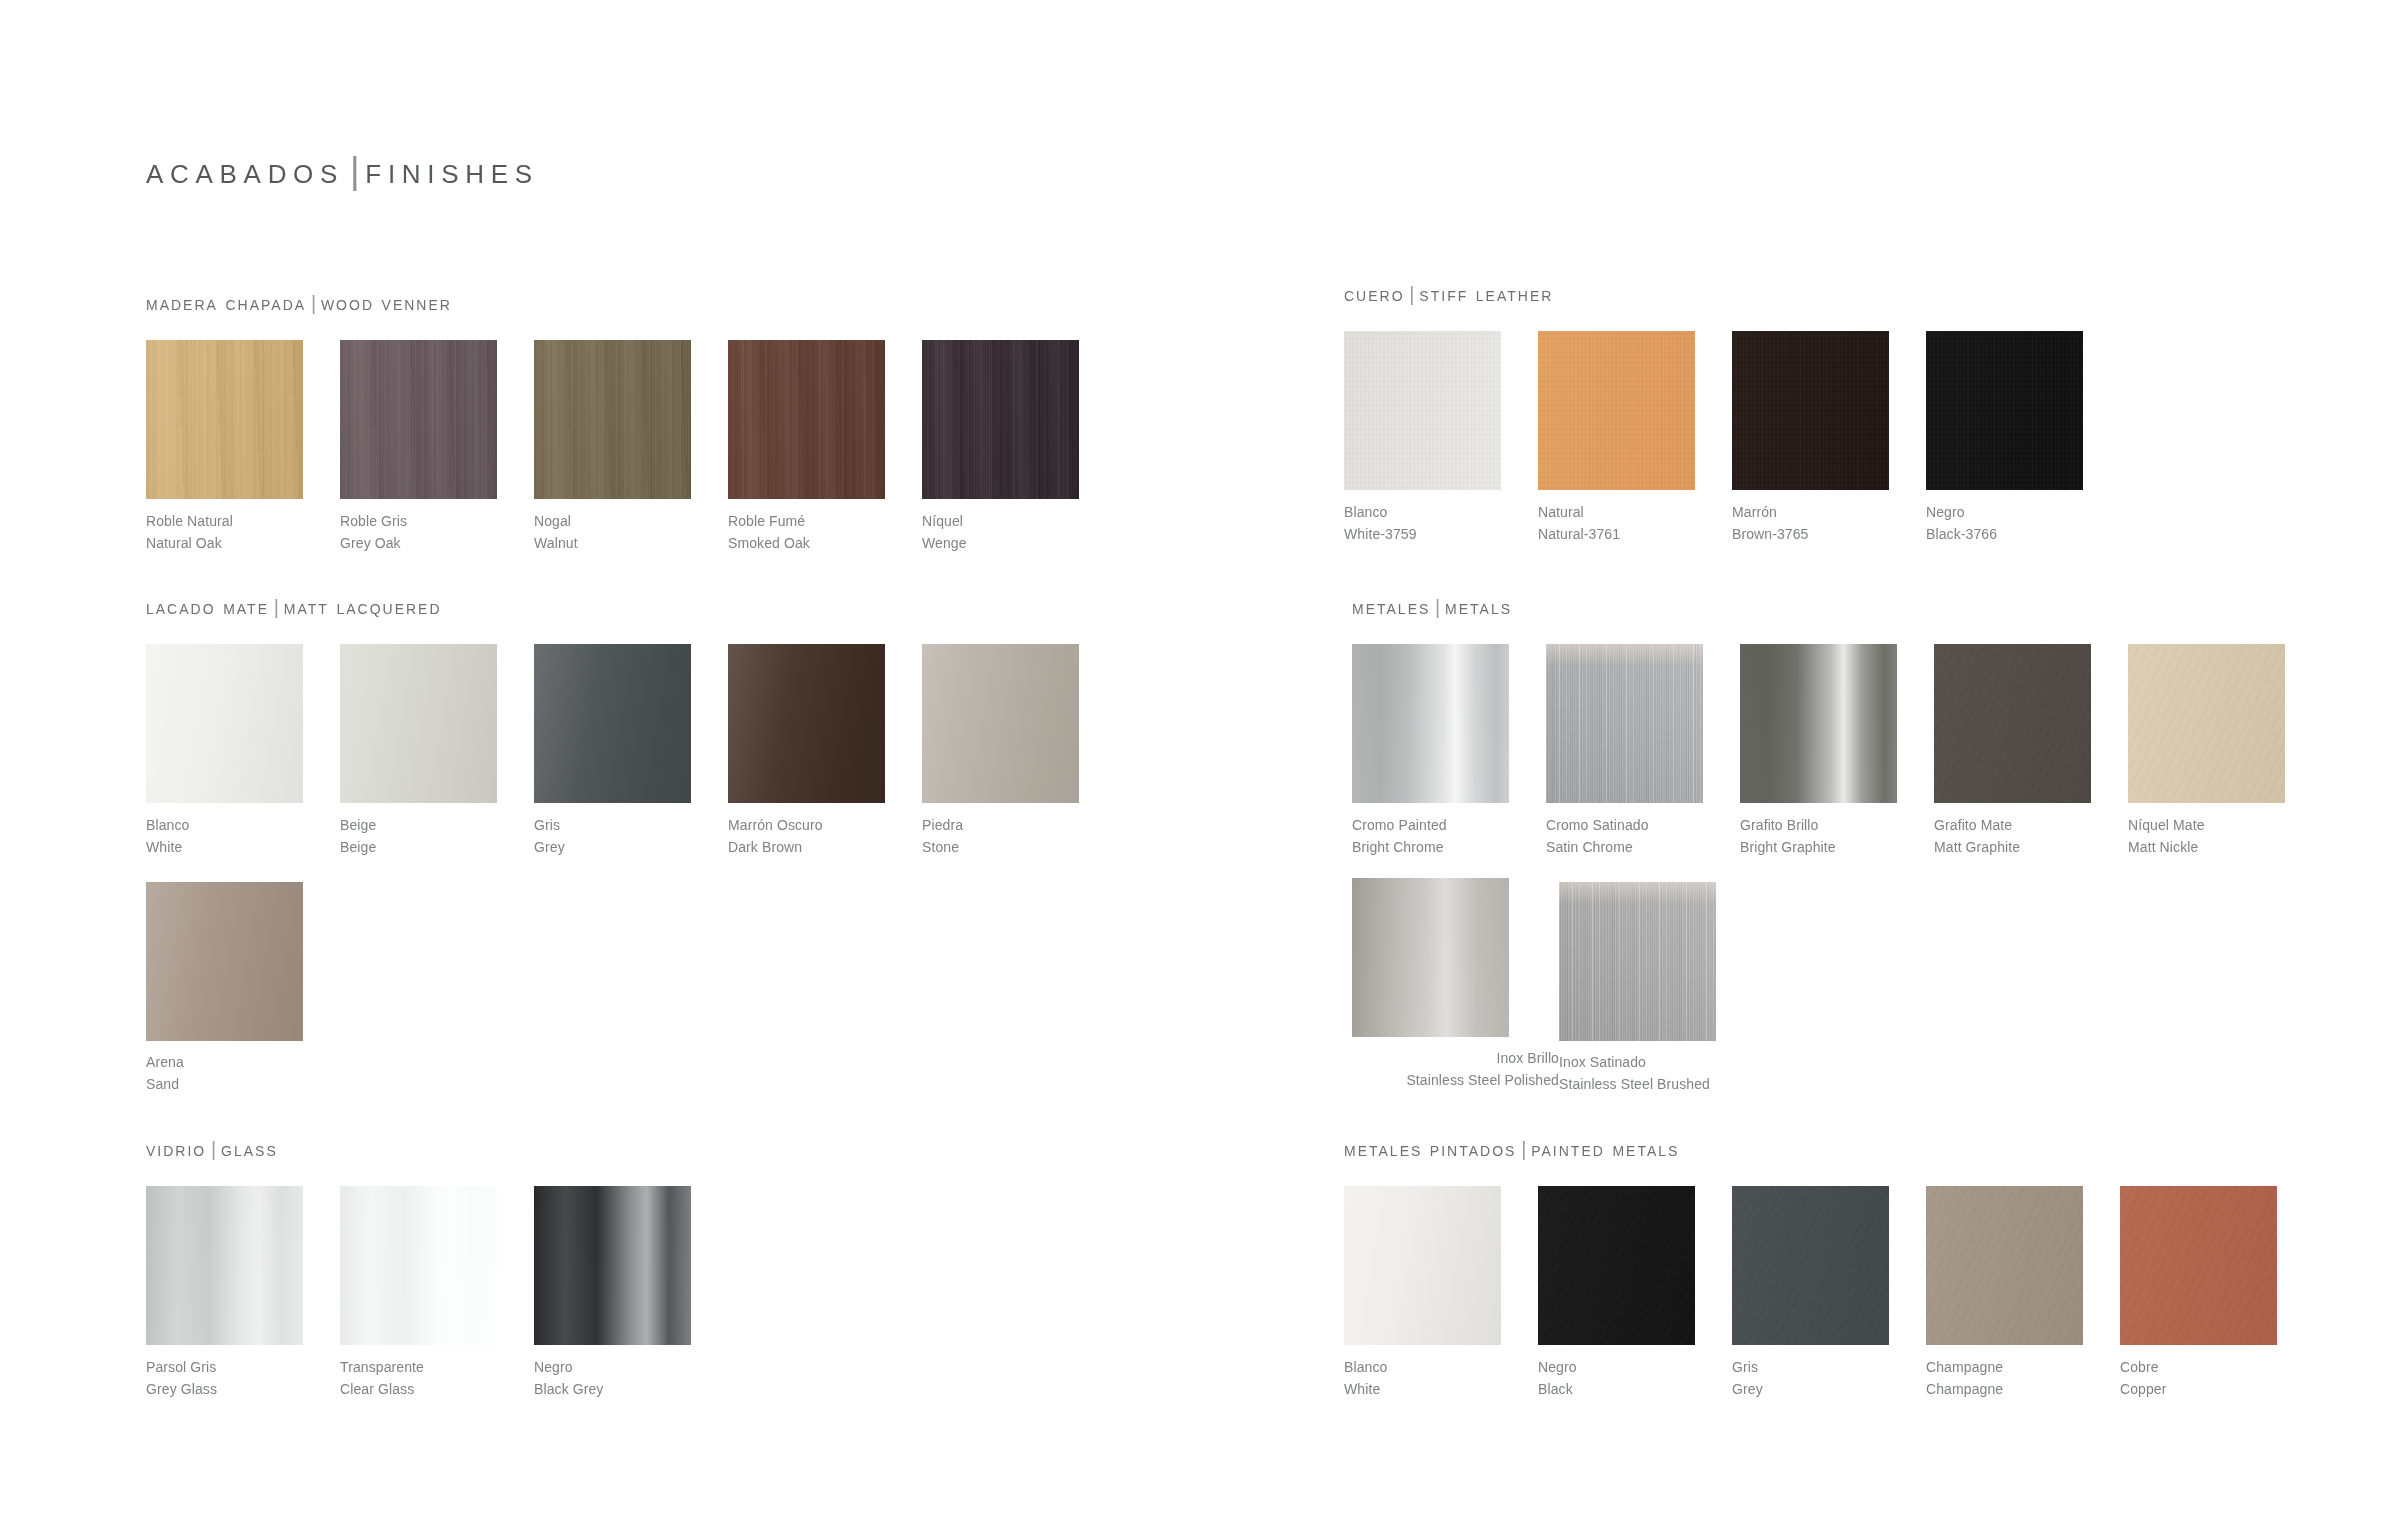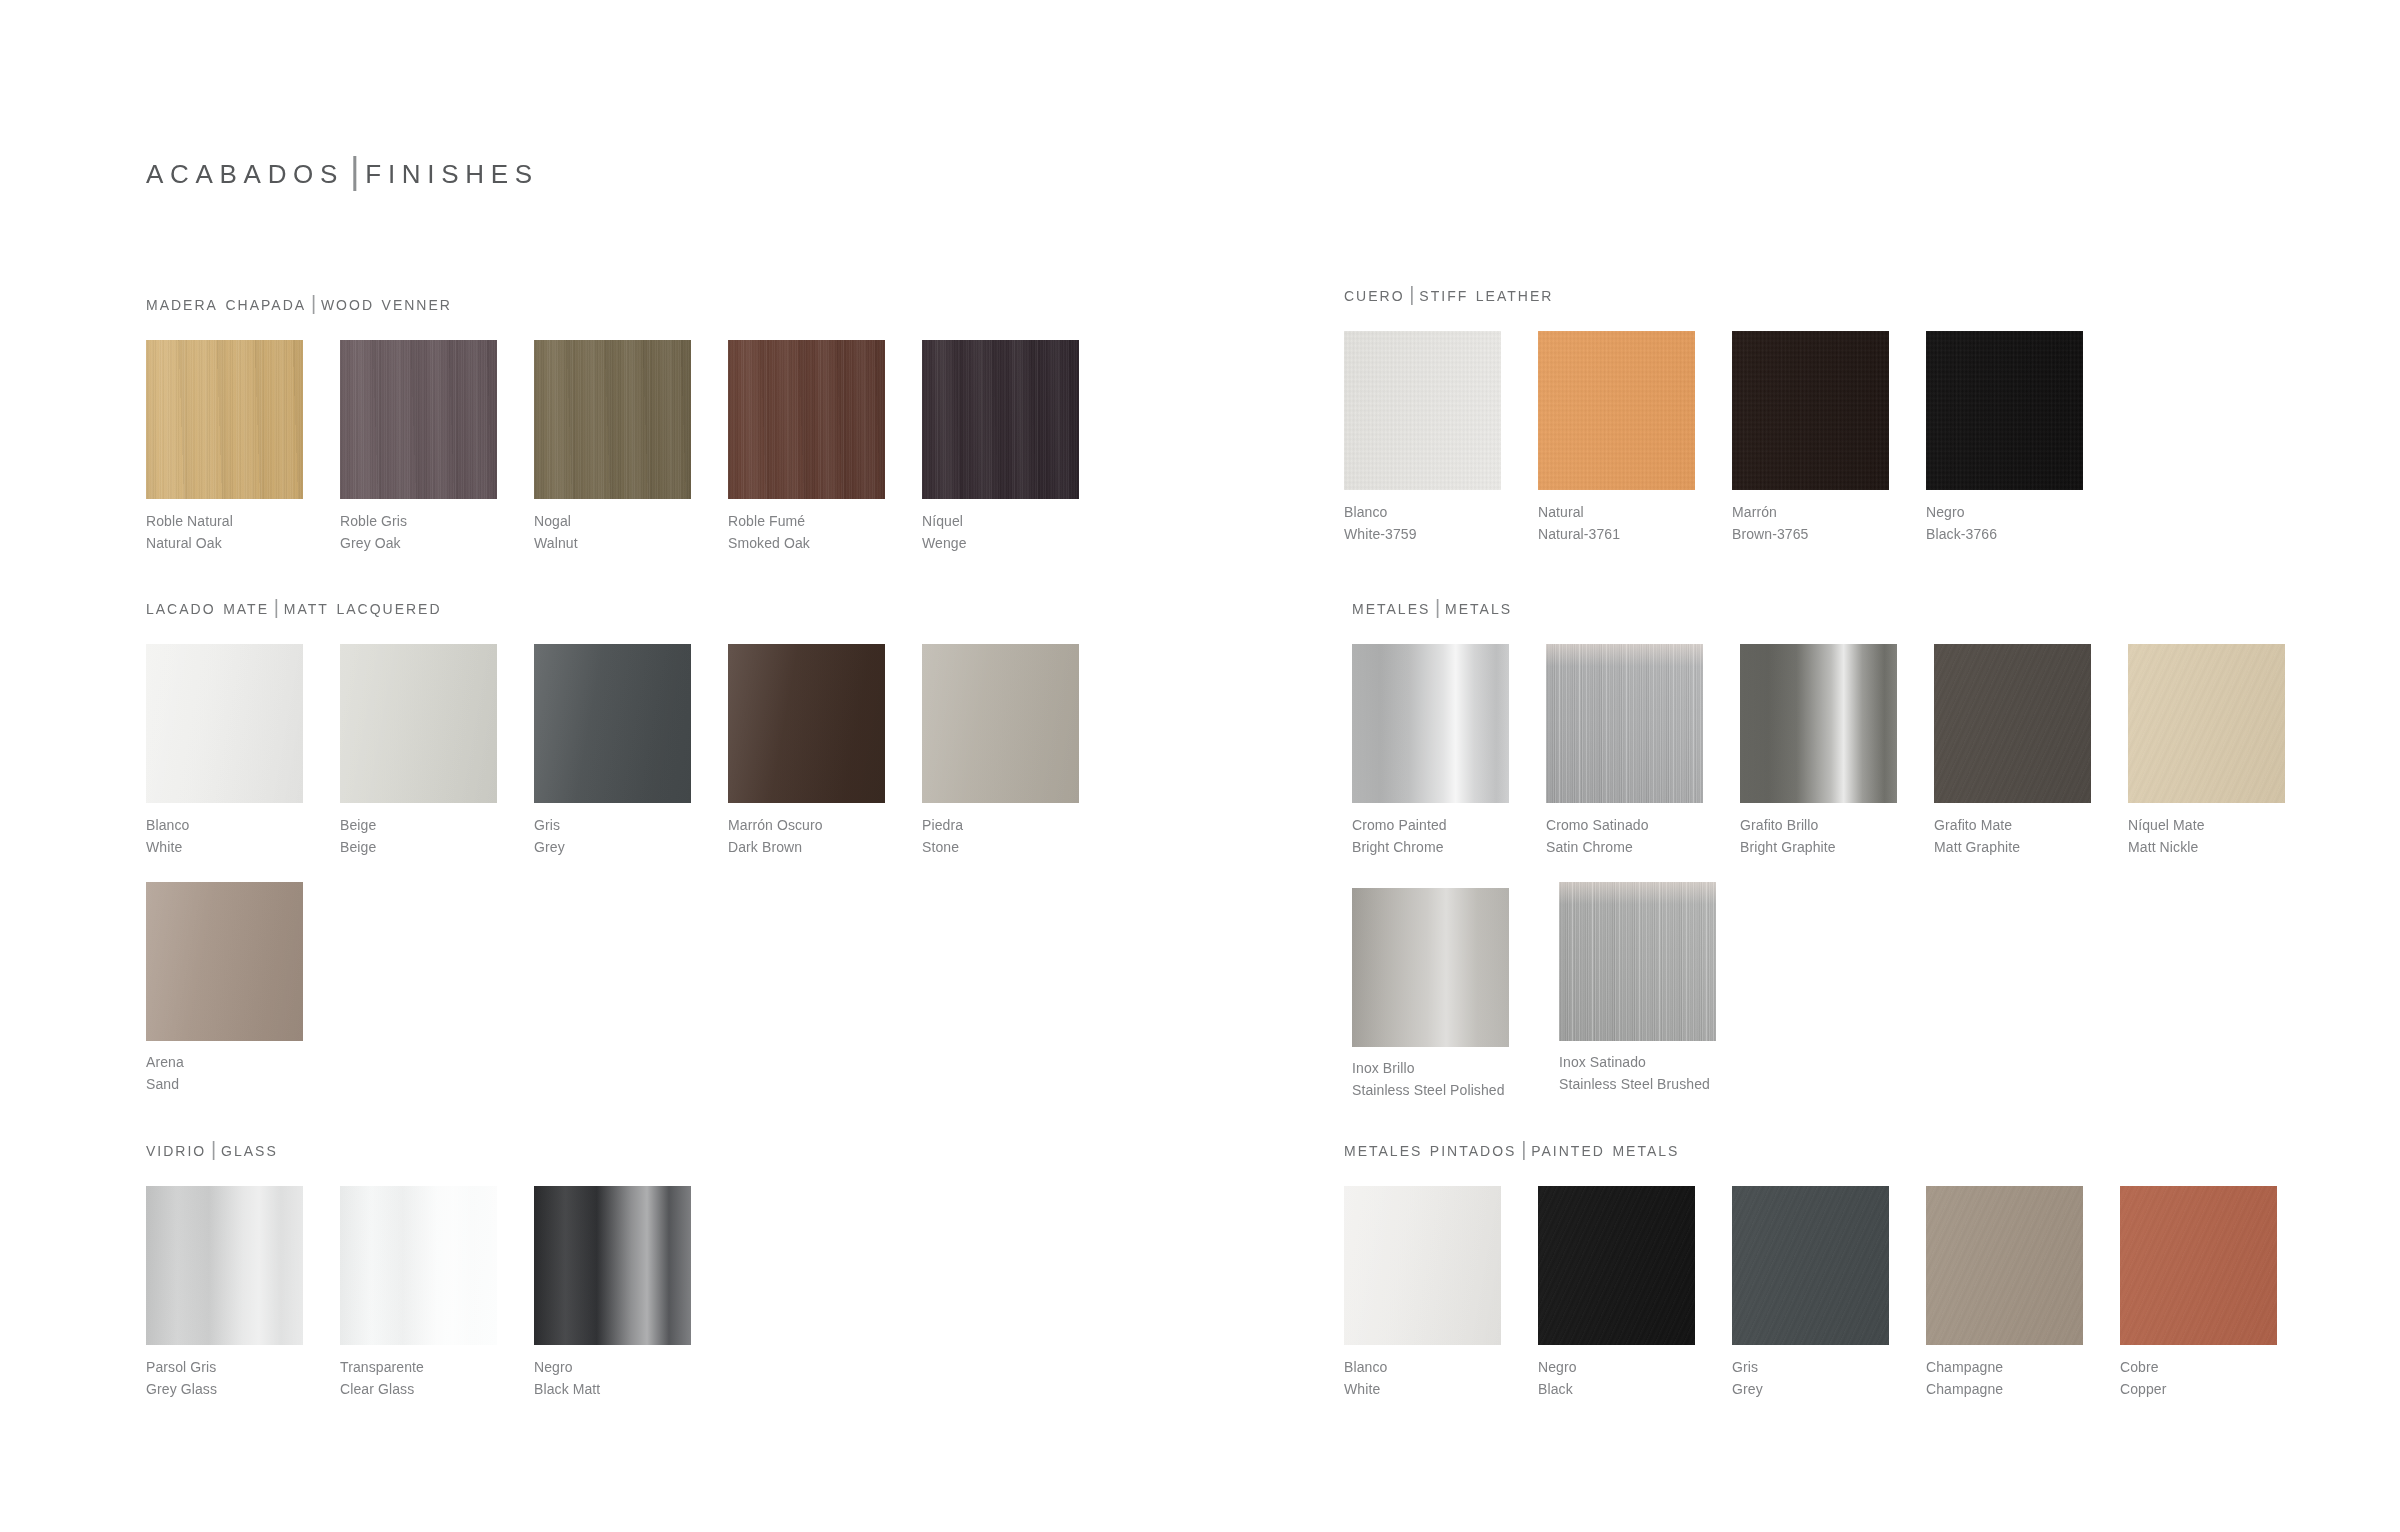--- a/index.html
+++ b/index.html
@@ -338,21 +338,21 @@
             <div class="swatch tex-glass" style="background: linear-gradient(100deg, rgb(242, 244, 244) 0%, rgb(251, 252, 252) 100%);"></div>
             <div class="swatch-label">
               <span class="es">Transparente</span>
               <span class="en">Clear Glass</span>
             </div>
           </div>
           <div class="swatch-cell">
             <div class="swatch tex-glass" style="background: linear-gradient(100deg, rgb(43, 44, 46) 0%, rgb(58, 60, 64) 100%);"></div>
             <div class="swatch-label">
               <span class="es">Negro</span>
-              <span class="en">Black Matt</span>
+              <span class="en">Black Grey</span>
             </div>
           </div>
         </div>
       </div>
     </div>
 
   <div class="col-right">
       <div class="section" style="top: 283px; left: 0px;">
         <div class="section-title"><span>Cuero</span><span class="bar">|</span><span>Stiff Leather</span></div>
         <div class="swatch-row" style="margin-top: 25px;">
@@ -417,21 +417,21 @@
               <span class="en">Matt Graphite</span>
             </div>
           </div>
           <div class="swatch-cell">
             <div class="swatch tex-matte" style="background: linear-gradient(100deg, rgb(222, 208, 180) 0%, rgb(210, 195, 166) 100%);"></div>
             <div class="swatch-label">
               <span class="es">Níquel Mate</span>
               <span class="en">Matt Nickle</span>
             </div>
           </div>
-          <div class="swatch-cell" style="margin-top: 30px; width: 207px;">
+          <div class="swatch-cell" style="margin-top: 20px; width: 207px; text-align: right;">
             <div class="swatch tex-steel" style="background: linear-gradient(100deg, rgb(169, 166, 160) 0%, rgb(194, 192, 187) 100%);"></div>
             <div class="swatch-label">
               <span class="es">Inox Brillo</span>
               <span class="en">Stainless Steel Polished</span>
             </div>
           </div>
           <div class="swatch-cell" style="margin-top: 24px; width: 207px;">
             <div class="swatch tex-brushed" style="background: linear-gradient(100deg, rgb(166, 167, 166) 0%, rgb(180, 181, 180) 100%);"></div>
             <div class="swatch-label">
               <span class="es">Inox Satinado</span>

